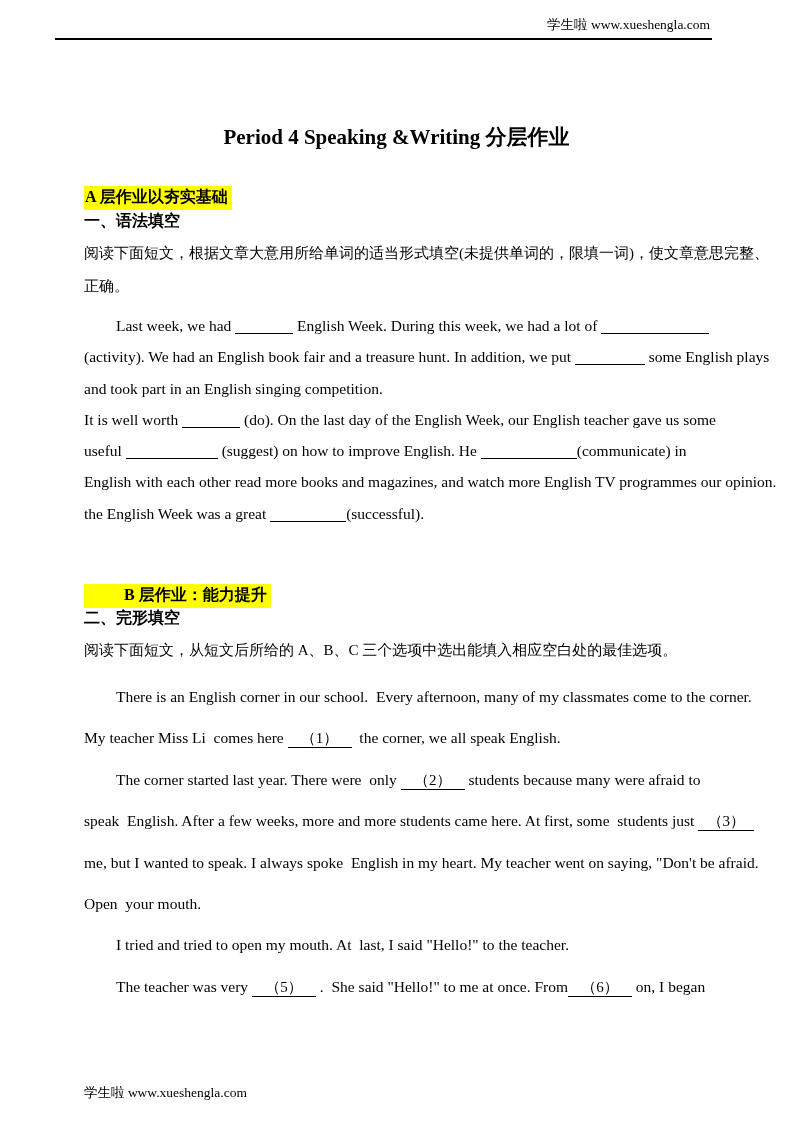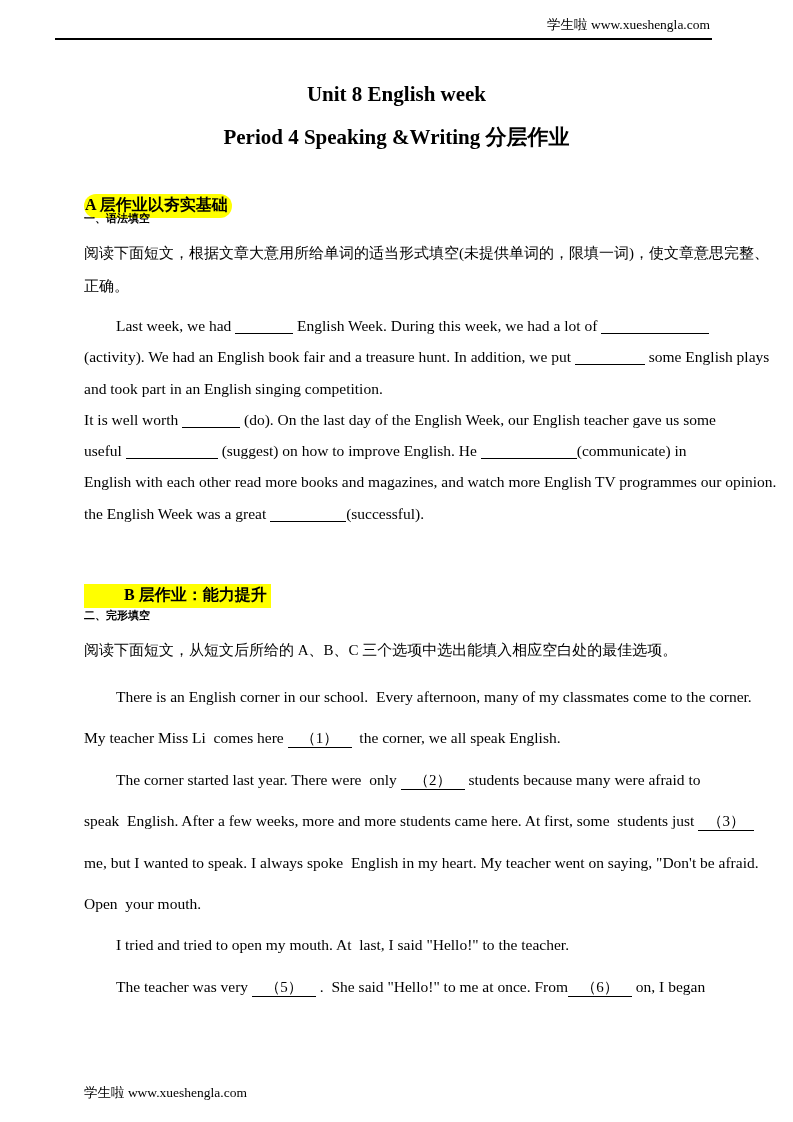--- a/index.html
+++ b/index.html
@@ -7,23 +7,23 @@
     position:relative; width:793px; height:1122px; margin:0 auto;
     background:#ffffff; color:#000000;
     font-family:"Liberation Serif","DejaVu Serif",serif;
     overflow:hidden;
   }
   .header-site { position:absolute; top:16px; right:83px; font-size:13.5px; white-space:nowrap; }
   .header-rule { position:absolute; top:38px; left:55px; width:657px; height:0; border-top:2px solid #000; }
   .doc-title    { position:absolute; top:82px;  left:0; width:100%; text-align:center; font-size:21px; font-weight:700; white-space:nowrap; }
   .doc-subtitle { position:absolute; top:123px; left:0; width:100%; text-align:center; font-size:21px; font-weight:700; white-space:nowrap; }
   .banner { position:absolute; left:84px; font-size:16px; font-weight:700; background:#ffff00; padding:1px 4px 2px 1px; white-space:nowrap; }
-  .banner-a { top:194px;border-radius:12px; }
+  .banner-a { top:186px; }
   .banner-b { top:584px;padding-left:40px; }
-  .sec-heading { position:absolute; left:84px; font-size:11px; font-weight:700; white-space:nowrap; }
+  .sec-heading { position:absolute; left:84px; font-size:16px; font-weight:700; white-space:nowrap; }
   .heading-a { top:211px; }
   .heading-b { top:608px; }
   .instr { position:absolute; left:84px; right:83px; font-size:15px; }
   .instr-a { top:243px; }
   .instr-b { top:640px; }
   .instr .iline { height:33px; line-height:20px; white-space:nowrap; }
   .passage { position:absolute; left:84px; right:83px; }
   .passage-a { top:310px; }
   .passage-b { top:676px; }
   .pline { white-space:nowrap; font-size:15.5px; }
@@ -38,21 +38,20 @@
   .footer-site { position:absolute; top:1084px; left:84px; font-size:13.5px; white-space:nowrap; }
 </style>
 </head>
 <body>
 
 <div class="page">
 
   <div class="header-site">学生啦 www.xueshengla.com</div>
   <div class="header-rule"></div>
 
-  <div class="doc-title">Unit 8 English week</div>
   <div class="doc-subtitle">Period 4 Speaking &amp;Writing 分层作业</div>
 
   <div class="banner banner-a">A 层作业以夯实基础</div>
   <div class="sec-heading heading-a">一、语法填空</div>
   <div class="instr instr-a">
       <div class="iline">阅读下面短文，根据文章大意用所给单词的适当形式填空(未提供单词的，限填一词)，使文章意思完整、</div>
       <div class="iline">正确。</div>
     </div>
   <div class="passage passage-a">
       <div class="pline indent"><span>Last week, we had </span><span class="blank" style="width: 58px;"></span><span> English Week. During this week, we had a lot of </span><span class="blank" style="width: 108px;"></span></div>

